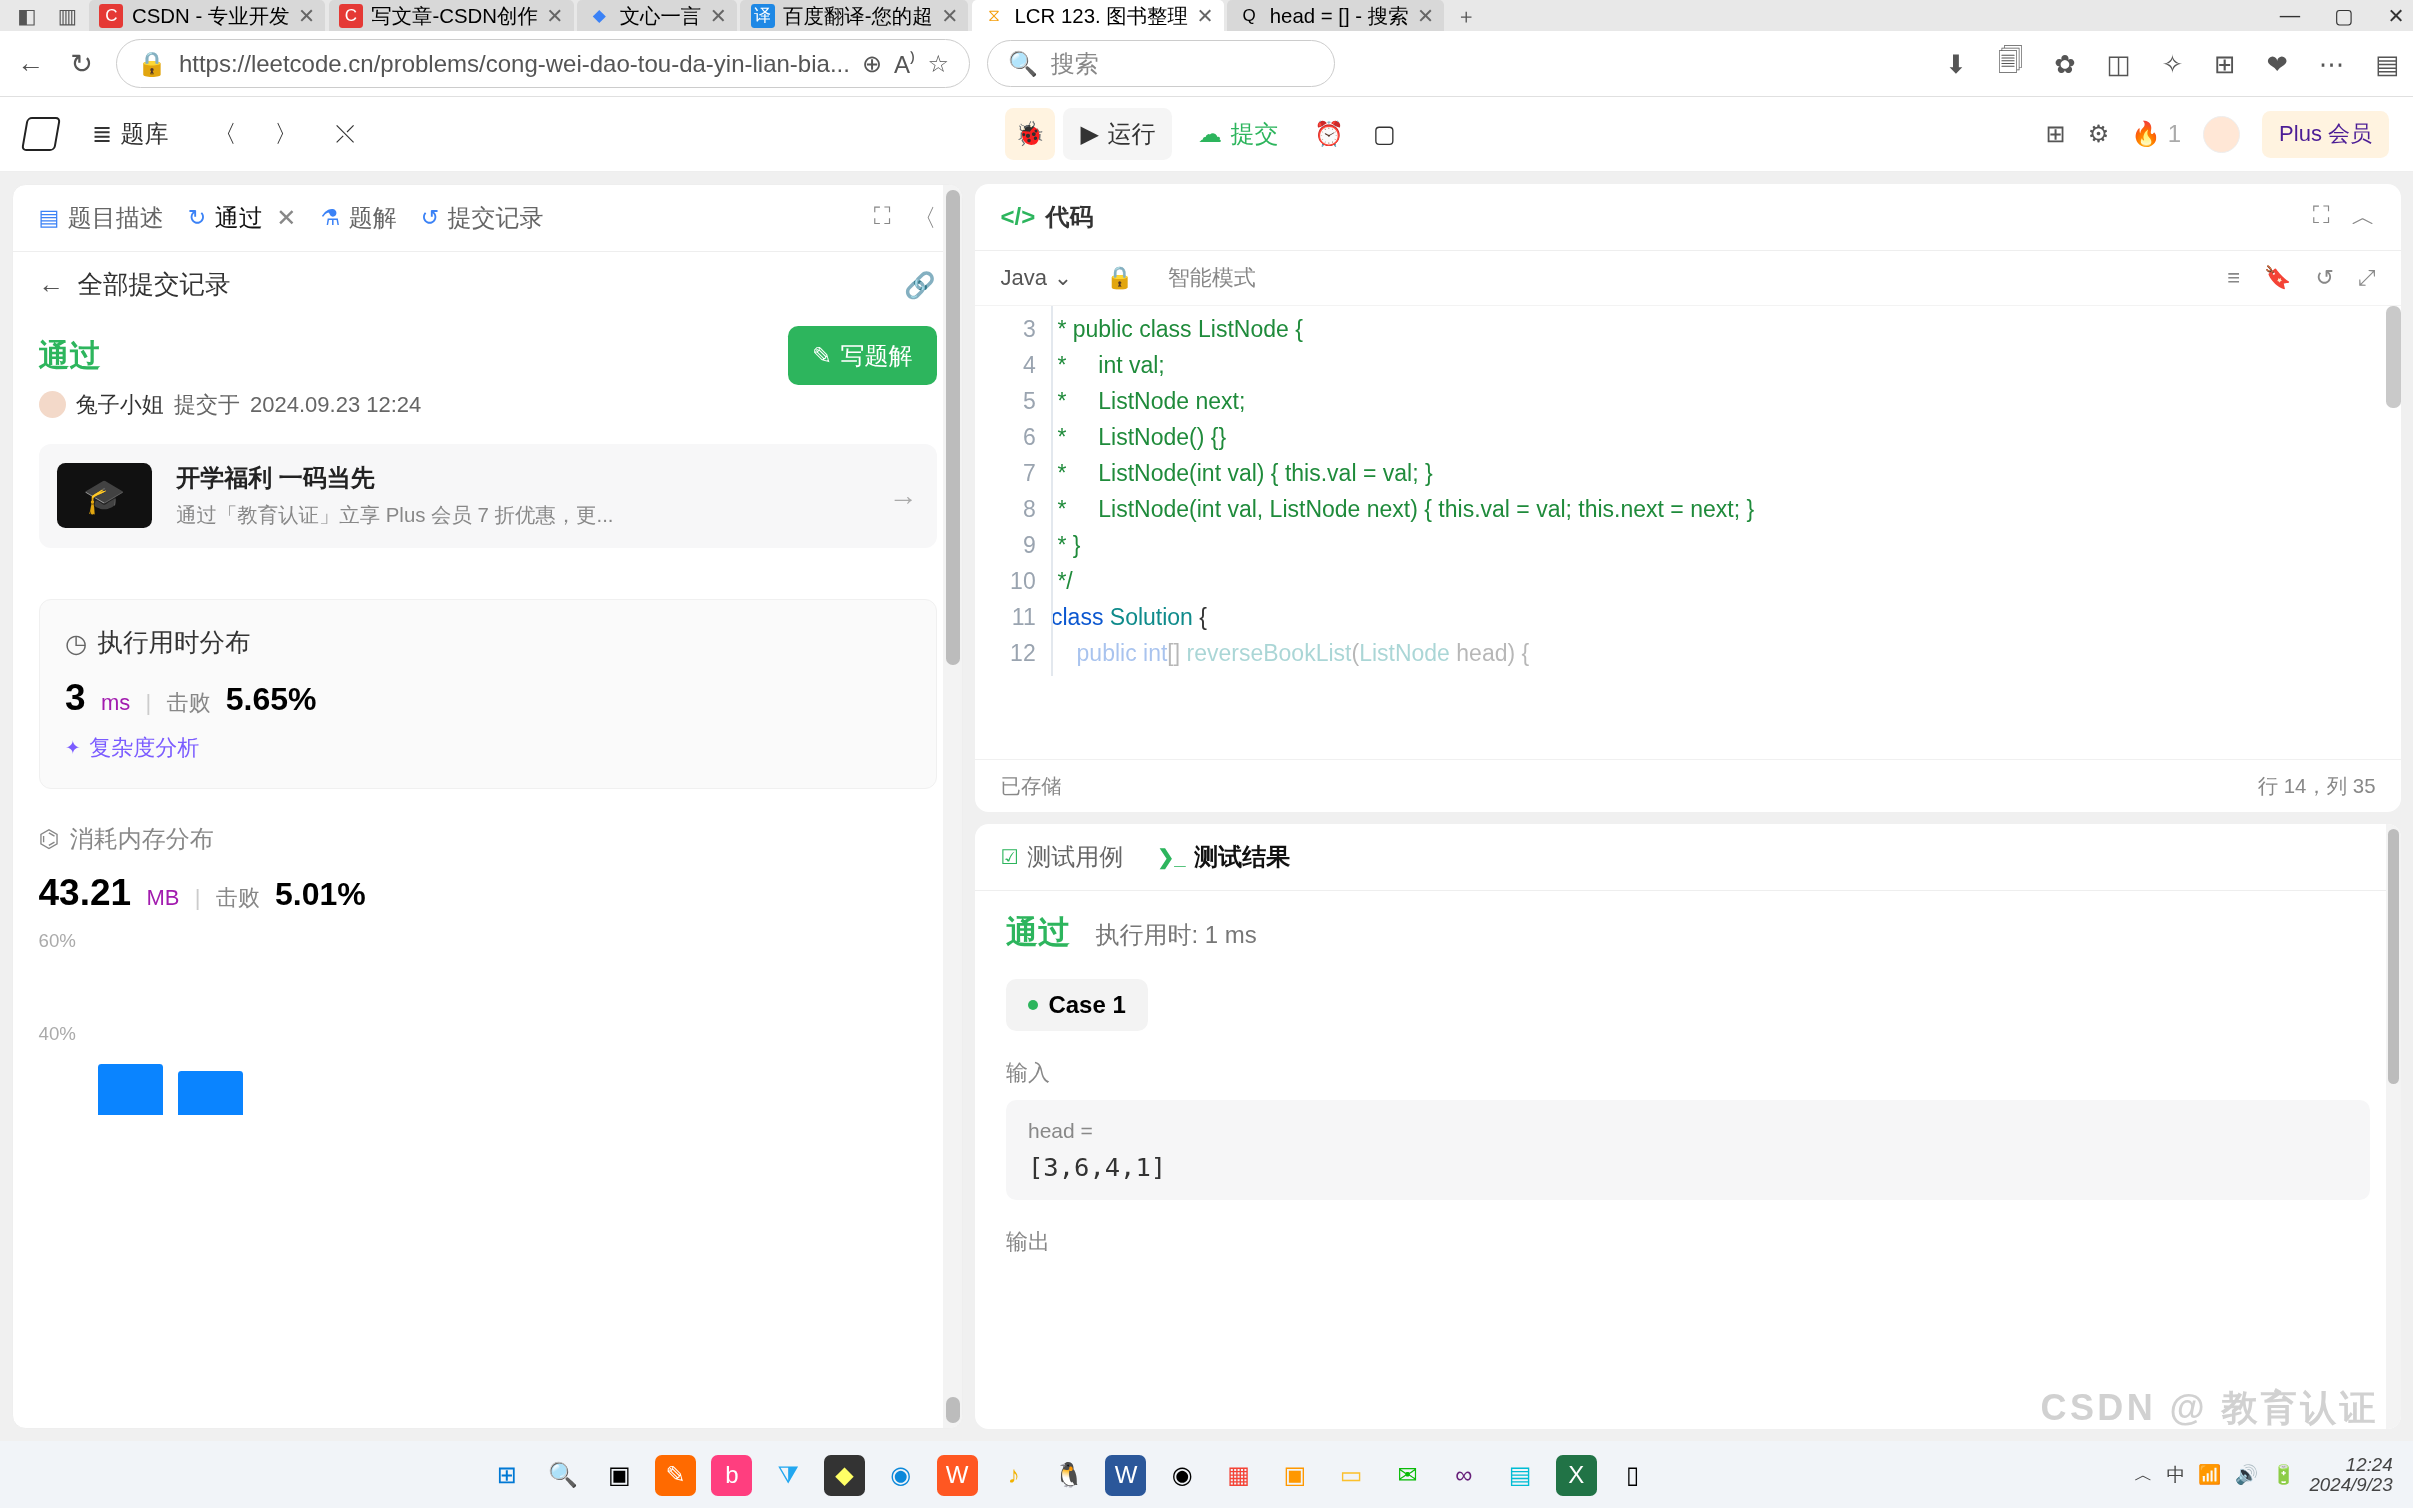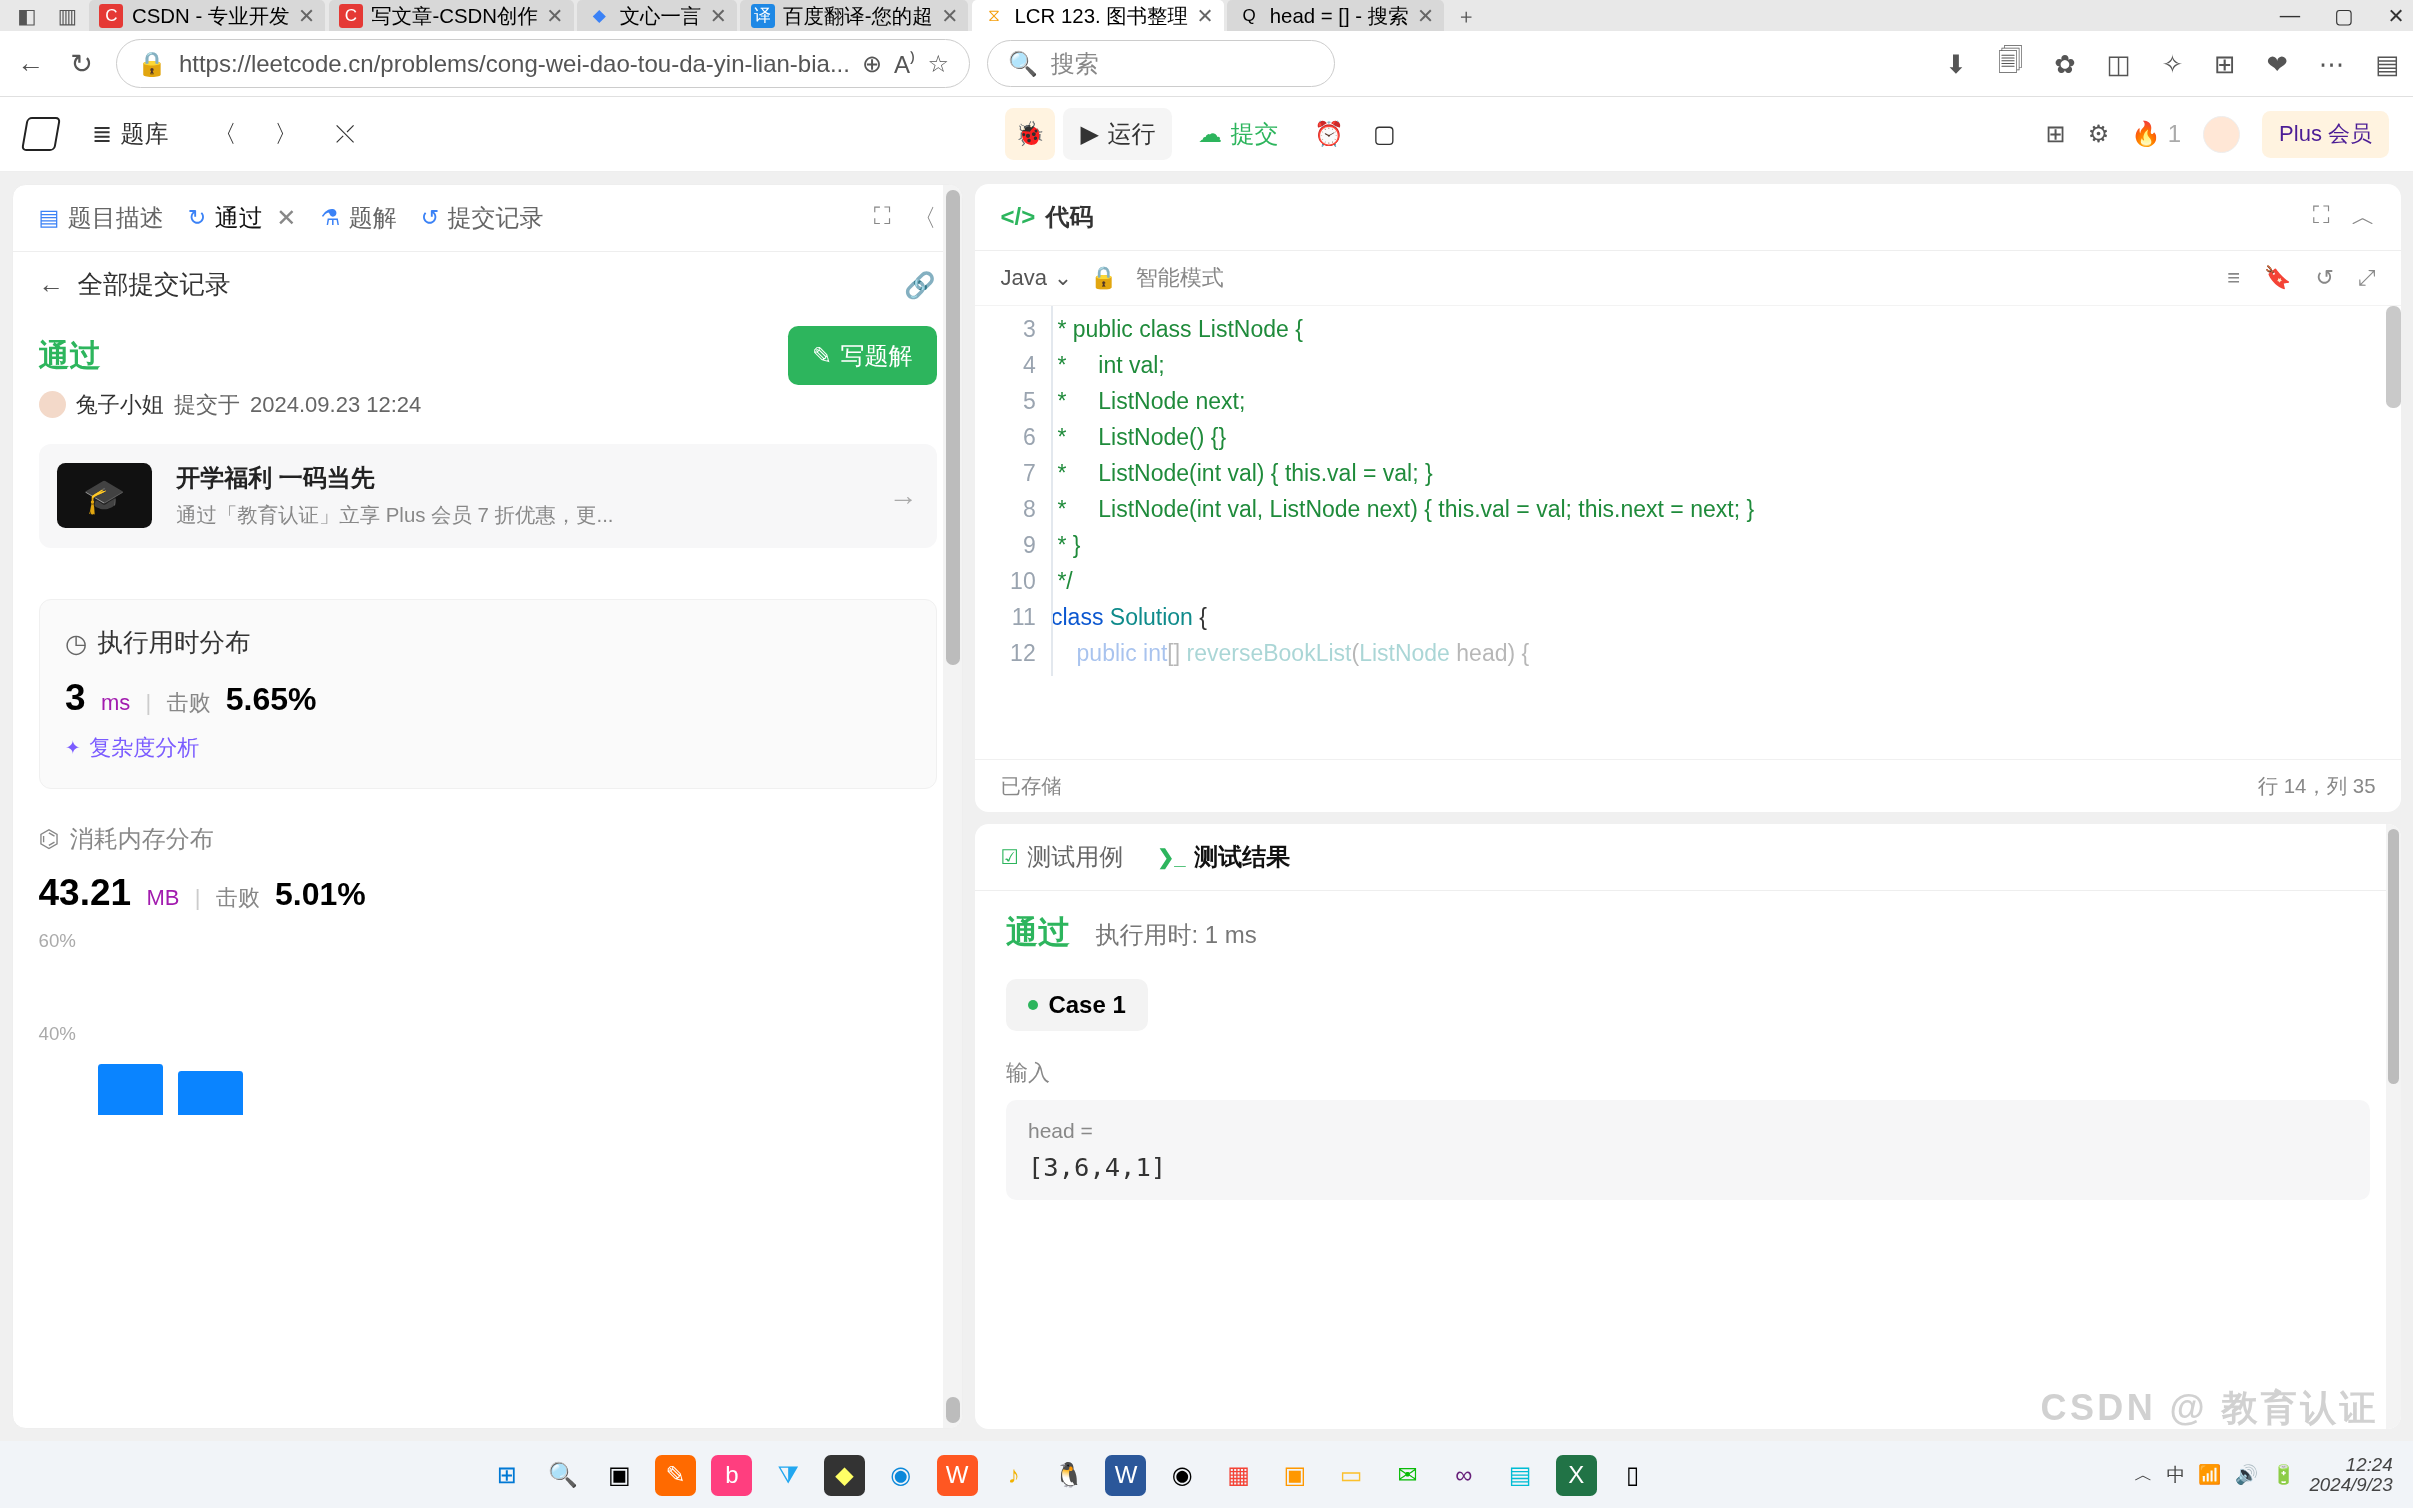--- a/index.html
+++ b/index.html
@@ -85,21 +85,21 @@
 .bar-row{ display:flex; gap:15.3px; align-items:flex-end; height:65px; margin-left:59px;}
 .bar{ width:65px; background:#0a84ff; border-radius:3.4px 3.4px 0 0;}
 
 .vscroll{ position:absolute; right:0; top:0; bottom:0; width:18.7px; background:#f3f3f3;}
 .vscroll .thumb{ position:absolute; left:2.5px; right:2.5px; background:#bcbcbc; border-radius:6.8px;}
 
 
 .code-hdr{ display:flex; align-items:center; gap:10.2px; padding:17px 25.5px; font-size:24px; color:#333; border-bottom:0.8px solid #eee;}
 .code-hdr .ct-icon{ color:#2db55d; font-weight:700;}
 .code-hdr .hdr-right{ margin-left:auto; display:flex; gap:22px; color:#888;}
-.code-toolbar{ display:flex; align-items:center; gap:18px; padding:12px 25.5px; font-size:22px; color:#555; border-bottom:0.8px solid #f3f3f3;}
+.code-toolbar{ display:flex; align-items:center; gap:34px; padding:12px 25.5px; font-size:22px; color:#555; border-bottom:0.8px solid #f3f3f3;}
 .code-toolbar .tb-right2{ margin-left:auto; display:flex; gap:24px; color:#888;}
 .lang-sel{ display:flex; align-items:center; gap:6.8px;}
 .lock{ color:#999;}
 
 .editor{ display:flex; font-family: Consolas, "Courier New", monospace; font-size:23px; line-height:36px; padding:5.1px 0; position:relative;}
 .gutter{ width:76px; text-align:right; color:#9aa4b0; padding-right:15.3px;}
 .gutter div{ height:36px;}
 .codelines{ flex:1; white-space:pre;}
 .codelines div{ height:36px;}
 .cc-green{ color:#1f8b3b;}
@@ -405,20 +405,21 @@
         </div>
         <div class="case-pill">
             <span class="dot"></span>
             <span>Case 1</span>
           </div>
         <div class="io-label">输入</div>
         <div class="io-box">
           <div class="var">head =</div>
           <div class="val">[3,6,4,1]</div>
         </div>
+        <div class="io-label">输出</div>
       </div>
       <div class="vscroll" style="width:15.3px">
           <div class="thumb" style="top:5.1px;height:255px"></div>
         </div>
     </div>
   </div>
 </div>
 
 <div class="watermark">CSDN @ 教育认证</div>
 

